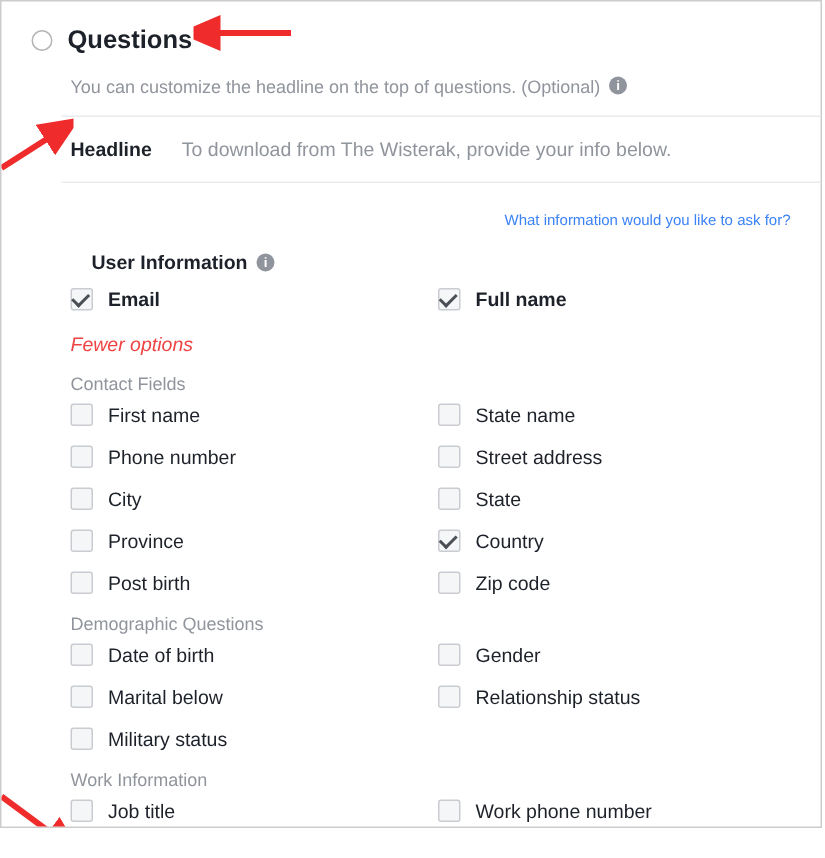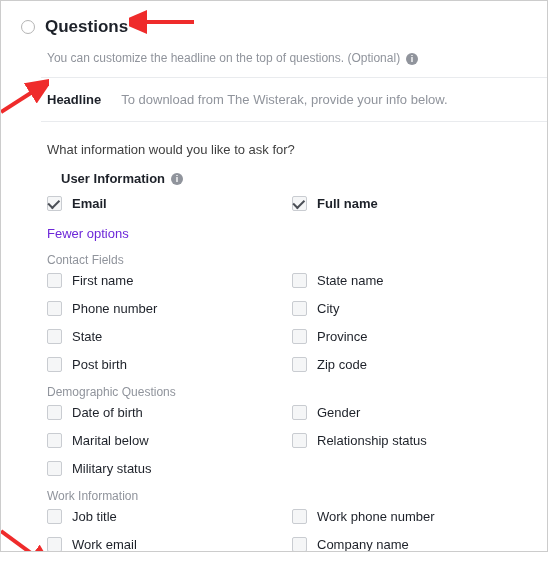--- a/index.html
+++ b/index.html
@@ -38,21 +38,21 @@
   .section-title {
     font-size: 17px;
     font-weight: bold;
     color: #1d2129;
   }
   .subtext {
     color: #90949c;
     font-size: 12px;
     padding: 4px 20px 12px 46px;
     display: flex;
-    align-items: flex-end;
+    align-items: flex-start;
     gap: 6px;
   }
   .info-icon {
     width: 12px; height: 12px;
     border-radius: 50%;
     background: #90949c;
     color: #fff;
     font-size: 9px;
     font-weight: bold;
     display: inline-flex;
@@ -77,23 +77,24 @@
   .headline-input {
     flex: 1;
     border: none;
     outline: none;
     font-size: 13px;
     color: #90949c;
     background: transparent;
     padding: 14px 8px;
   }
   .ask-for {
-    color: #404040;
-    font-size: 13px;
+    color: #3b82f6;
+    font-size: 10px;
     padding: 20px 20px 14px 46px;
+    text-align: right;
   }
   .user-info-head {
     display: flex;
     align-items: center;
     gap: 6px;
     font-weight: bold;
     font-size: 13px;
     padding: 0 20px 10px 60px;
   }
   .options-grid {
@@ -122,24 +123,25 @@
   .chk.checked::after {
     content: "";
     width: 9px; height: 5px;
     border-left: 2px solid #4b4f56;
     border-bottom: 2px solid #4b4f56;
     transform: rotate(-45deg) translateY(-1px);
   }
   .chk-label { font-size: 13px; color: #1d2129; }
   .chk-label.bold { font-weight: bold; }
   .fewer-link {
-    color: #6d28d9;
+    color: #ef4444;
     font-size: 13px;
     padding: 8px 0 6px 46px;
     cursor: pointer;
+    font-style: italic;
   }
   .group-head {
     color: #90949c;
     font-size: 12px;
     padding: 6px 0 6px 46px;
   }
 
   
   .arrow {
     position: absolute;
@@ -197,29 +199,37 @@
           <div class="chk-row">
             <div class="chk"></div>
             <span class="chk-label">State name</span>
           </div>
           <div class="chk-row">
             <div class="chk"></div>
             <span class="chk-label">Phone number</span>
           </div>
           <div class="chk-row">
             <div class="chk"></div>
+            <span class="chk-label">Street address</span>
+          </div>
+          <div class="chk-row">
+            <div class="chk"></div>
             <span class="chk-label">City</span>
           </div>
           <div class="chk-row">
             <div class="chk"></div>
             <span class="chk-label">State</span>
           </div>
           <div class="chk-row">
             <div class="chk"></div>
             <span class="chk-label">Province</span>
+          </div>
+          <div class="chk-row">
+            <div class="chk checked"></div>
+            <span class="chk-label">Country</span>
           </div>
           <div class="chk-row">
             <div class="chk"></div>
             <span class="chk-label">Post birth</span>
           </div>
           <div class="chk-row">
             <div class="chk"></div>
             <span class="chk-label">Zip code</span>
           </div>
         </div>

